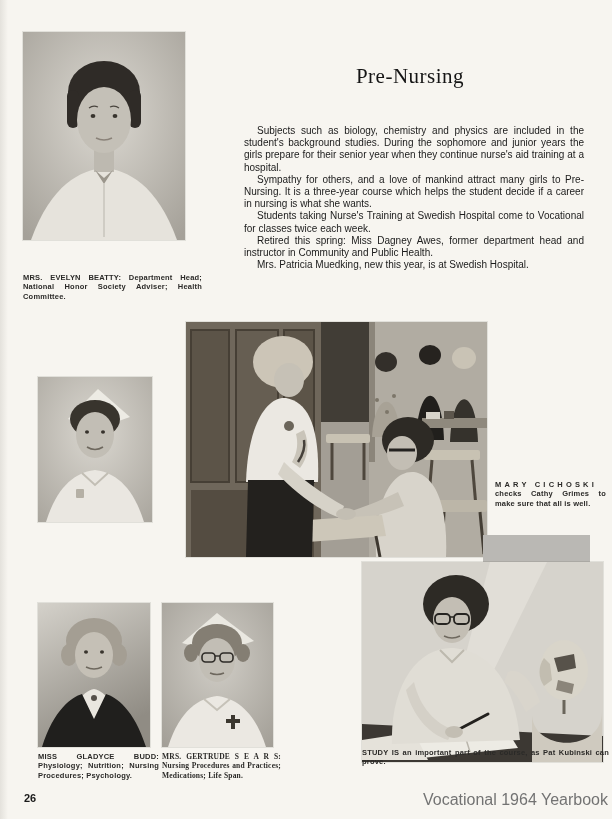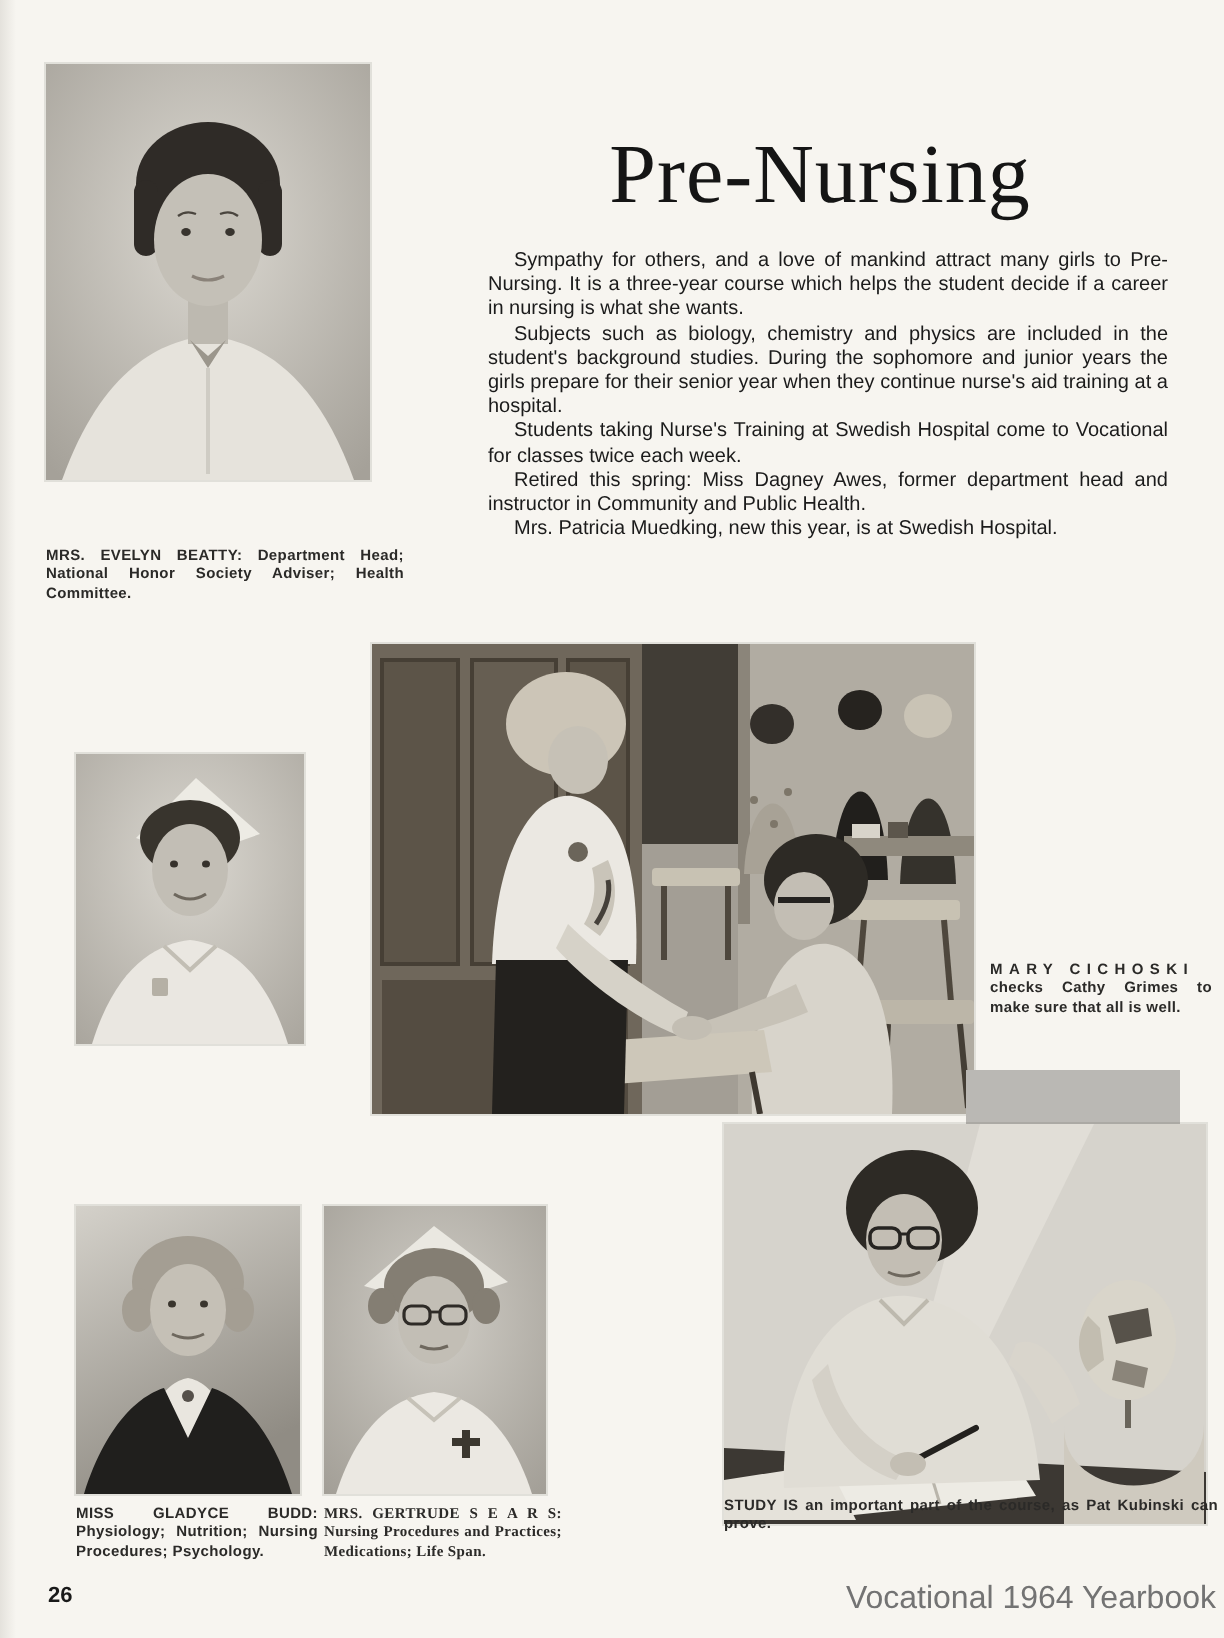--- a/index.html
+++ b/index.html
@@ -7,21 +7,21 @@
     position:relative;width:612px;height:819px;margin:0 auto;
     background:#f7f5f0;overflow:hidden;
     font-family:"Liberation Sans",sans-serif;color:#1c1c1c;
   }
   .edge-shadow{position:absolute;left:0;top:0;width:8px;height:819px;
     background:linear-gradient(to right,rgba(60,55,45,.10),rgba(60,55,45,0));}
   .photo{position:absolute;box-shadow:0 0 0 1px rgba(40,35,25,.10);background:#c9c6bf;}
   .photo svg{display:block;width:100%;height:100%;}
   .title{
     position:absolute;left:240px;top:64px;width:340px;text-align:center;
-    font-family:"Liberation Serif",serif;font-size:42px;letter-spacing:.5px;color:#151515;
+    font-family:"Liberation Serif",serif;font-size:21px;letter-spacing:.5px;color:#151515;
   }
   .article{position:absolute;left:244px;top:125px;width:340px;
     font-size:10px;line-height:12.2px;text-align:justify;color:#1b1b1b;}
   .article p{margin:0;text-indent:13px;}
   .caption{position:absolute;font-size:7.5px;font-weight:bold;line-height:9.4px;
     letter-spacing:.2px;text-align:justify;color:#2b2a28;}
   .cap-beatty{left:23px;top:246px;width:179px;margin-top:27px;}
   .cap-henricksen{left:38px;top:527px;width:117px;}
   .cap-cichoski{left:495px;top:480px;width:111px;}
   .cap-cichoski .spread{display:block;letter-spacing:3.2px;}
@@ -65,22 +65,22 @@
       <path d="M73,106 Q81,110 89,106" stroke="#8a8279" stroke-width="1.6" fill="none"></path>
       <path d="M66,76 Q70,73 75,75 M87,75 Q92,73 96,76" stroke="#4a453e" stroke-width="1.2" fill="none"></path>
       <path d="M72,138 L81,146 L90,138 L81,152 Z" fill="#9b968c"></path>
       <line x1="81" y1="152" x2="81" y2="205" stroke="#cfccc4" stroke-width="2"></line>
     </svg>
   </div>
   <div class="caption cap-beatty">MRS. EVELYN BEATTY: Department Head; National Honor Society Adviser; Health Committee.</div>
 
   <div class="title">Pre-Nursing</div>
   <div class="article">
+    <p>Subjects such as biology, chemistry and physics are included in the student's background studies. During the sophomore and junior years the girls prepare for their senior year when they continue nurse's aid training at a hospital.</p>
     <p>Sympathy for others, and a love of mankind attract many girls to Pre-Nursing. It is a three-year course which helps the student decide if a career in nursing is what she wants.</p>
-    <p>Subjects such as biology, chemistry and physics are included in the student's background studies. During the sophomore and junior years the girls prepare for their senior year when they continue nurse's aid training at a hospital.</p>
     <p>Students taking Nurse's Training at Swedish Hospital come to Vocational for classes twice each week.</p>
     <p>Retired this spring: Miss Dagney Awes, former department head and instructor in Community and Public Health.</p>
     <p>Mrs. Patricia Muedking, new this year, is at Swedish Hospital.</p>
   </div>
 
   <div class="photo ph-classroom" title="Mary Cichoski stands with a watch checking seated Cathy Grimes' pulse in a classroom while other students work in the background">
     <svg viewBox="0 0 301 235" preserveAspectRatio="none">
       <rect width="301" height="235" fill="#a39e95"></rect>
       <rect x="0" y="0" width="135" height="235" fill="#6f675b"></rect>
       <rect x="5" y="8" width="38" height="152" fill="#5c5448" stroke="#463f35" stroke-width="2"></rect>

